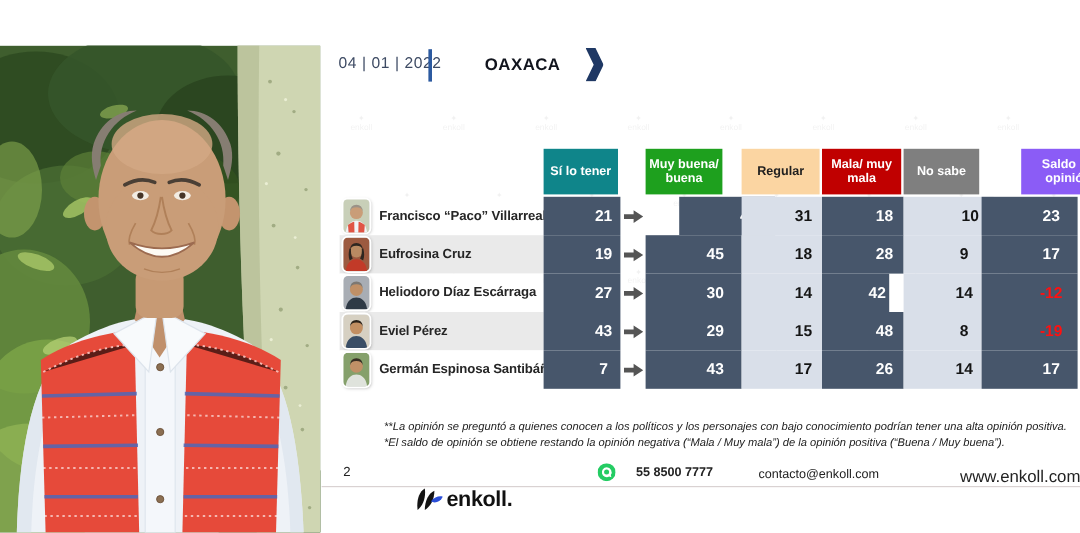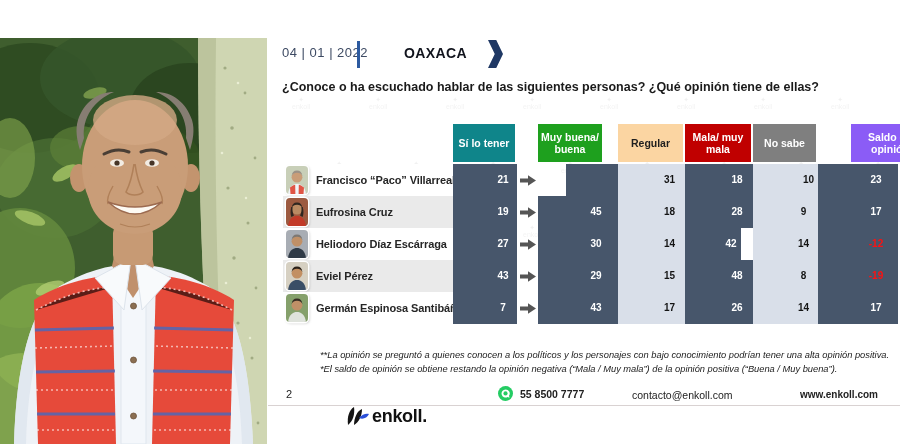--- a/index.html
+++ b/index.html
@@ -23,35 +23,35 @@
   .question { position:absolute; left:282px; top:80px; width:615px; font-size:12.5px; font-weight:700; color:#1a1a1a; }
 
   
   .hcell { position:absolute; top:124px; height:38px; display:flex; align-items:center; justify-content:center;
            text-align:center; font-size:10.5px; font-weight:700; line-height:1.15; padding:0 3px; }
   .stripe { position:absolute; left:283px; width:170px; height:32px; }
   .thumb { position:absolute; left:286px; width:22px; height:28px; border-radius:4px;
            box-shadow:0 0 0 1.5px #fff, 1px 1px 3px rgba(0,0,0,.35); overflow:hidden; }
   .pname { position:absolute; left:316px; width:140px; height:32px; line-height:32px; font-size:11px;
            font-weight:700; color:#262626; letter-spacing:-.1px; white-space:nowrap; }
-  .vcell { position:absolute; height:32px; line-height:32px; text-align:center; font-size:10px; font-weight:700;padding-left:36px; }
+  .vcell { position:absolute; height:32px; line-height:32px; text-align:center; font-size:13px; font-weight:700;padding-left:36px; }
   .vdark { background:#47566B; color:#fff; }
   .vlight{ background:#D9DFE9; color:#141414; }
   .vneg  { color:#FF1010 !important; }
   .arrow { position:absolute; left:518px; width:20px; height:32px; display:flex; align-items:center; justify-content:center; }
 
   
   .footnotes { position:absolute; left:320px; top:348px; font-size:9.3px; font-style:italic; color:#222; line-height:1.55; }
   .pagenum { position:absolute; left:286px; top:388px; font-size:11px; color:#222; }
   .brand { position:absolute; left:344px; top:382px; display:flex; align-items:center;margin-top:23px; }
   .brand-text { font-size:18px; font-weight:800; color:#111; letter-spacing:-.3px; margin-left:2px; }
   .wa { position:absolute; left:498px; top:386px; display:flex; align-items:center; }
-  .wa-num { margin-left:7px; font-size:10.5px; font-weight:600; color:#222; }
+  .wa-num { margin-left:17px; font-size:10.5px; font-weight:600; color:#222; }
   .f-email { position:absolute; left:632px; top:389px; font-size:10.5px; color:#222; }
-  .f-web   { position:absolute; left:800px; top:389px; font-size:10px; color:#222;font-weight:bold; }
+  .f-web   { position:absolute; left:800px; top:389px; font-size:14px; color:#222; }
   .f-line  { position:absolute; left:268px; right:0; top:405px; height:1px; background:#d9d2d2; }
 
   
   .wm { position:absolute; display:flex; flex-direction:column; align-items:center; opacity:.05; color:#111; z-index:0; }
   .wm-g { font-size:7px; line-height:7px; }
   .wm-t { font-size:7px; line-height:8px; }
   .layer { position:absolute; inset:0; z-index:1; }
 </style>
 </head>
 <body>
@@ -292,21 +292,20 @@
     <path d="M120,186 Q135,192 150,186" stroke="#b08059" stroke-width="1.2" fill="none"></path>
   </svg>
 
   <div class="layer">
 
     <div class="hdr-date">04 | 01 | 2022</div>
     <div class="hdr-sep"></div>
     <div class="hdr-region">OAXACA</div>
     <div class="hdr-chevron"></div>
 
-    <div class="question">¿Conoce o ha escuchado hablar de las siguientes personas? ¿Qué opinión tiene de ellas?</div>
 
     <div id="table-layer">
         <div class="hcell" style="left: 453px; width: 62px; background: rgb(15, 133, 138); color: rgb(255, 255, 255);">Sí lo tener</div>
         <div class="hcell" style="left: 538px; width: 64px; background: rgb(30, 160, 30); color: rgb(255, 255, 255);">Muy buena/ buena</div>
         <div class="hcell" style="left: 618px; width: 65px; background: rgb(251, 213, 162); color: rgb(31, 31, 31);">Regular</div>
         <div class="hcell" style="left: 685px; width: 66px; background: rgb(192, 0, 0); color: rgb(255, 255, 255);">Mala/ muy mala</div>
         <div class="hcell" style="left: 753px; width: 63px; background: rgb(127, 127, 127); color: rgb(255, 255, 255);">No sabe</div>
         <div class="hcell" style="left: 851px; width: 78px; background: #8b5cf6; color: rgb(255, 255, 255);">Saldo de opinión</div>
         <div class="stripe" style="top: 164px; background: rgb(255, 255, 255);"></div>
         <div class="thumb" style="top: 166px;"><svg width="22" height="28" viewBox="0 0 22 28" xmlns="http://www.w3.org/2000/svg">

